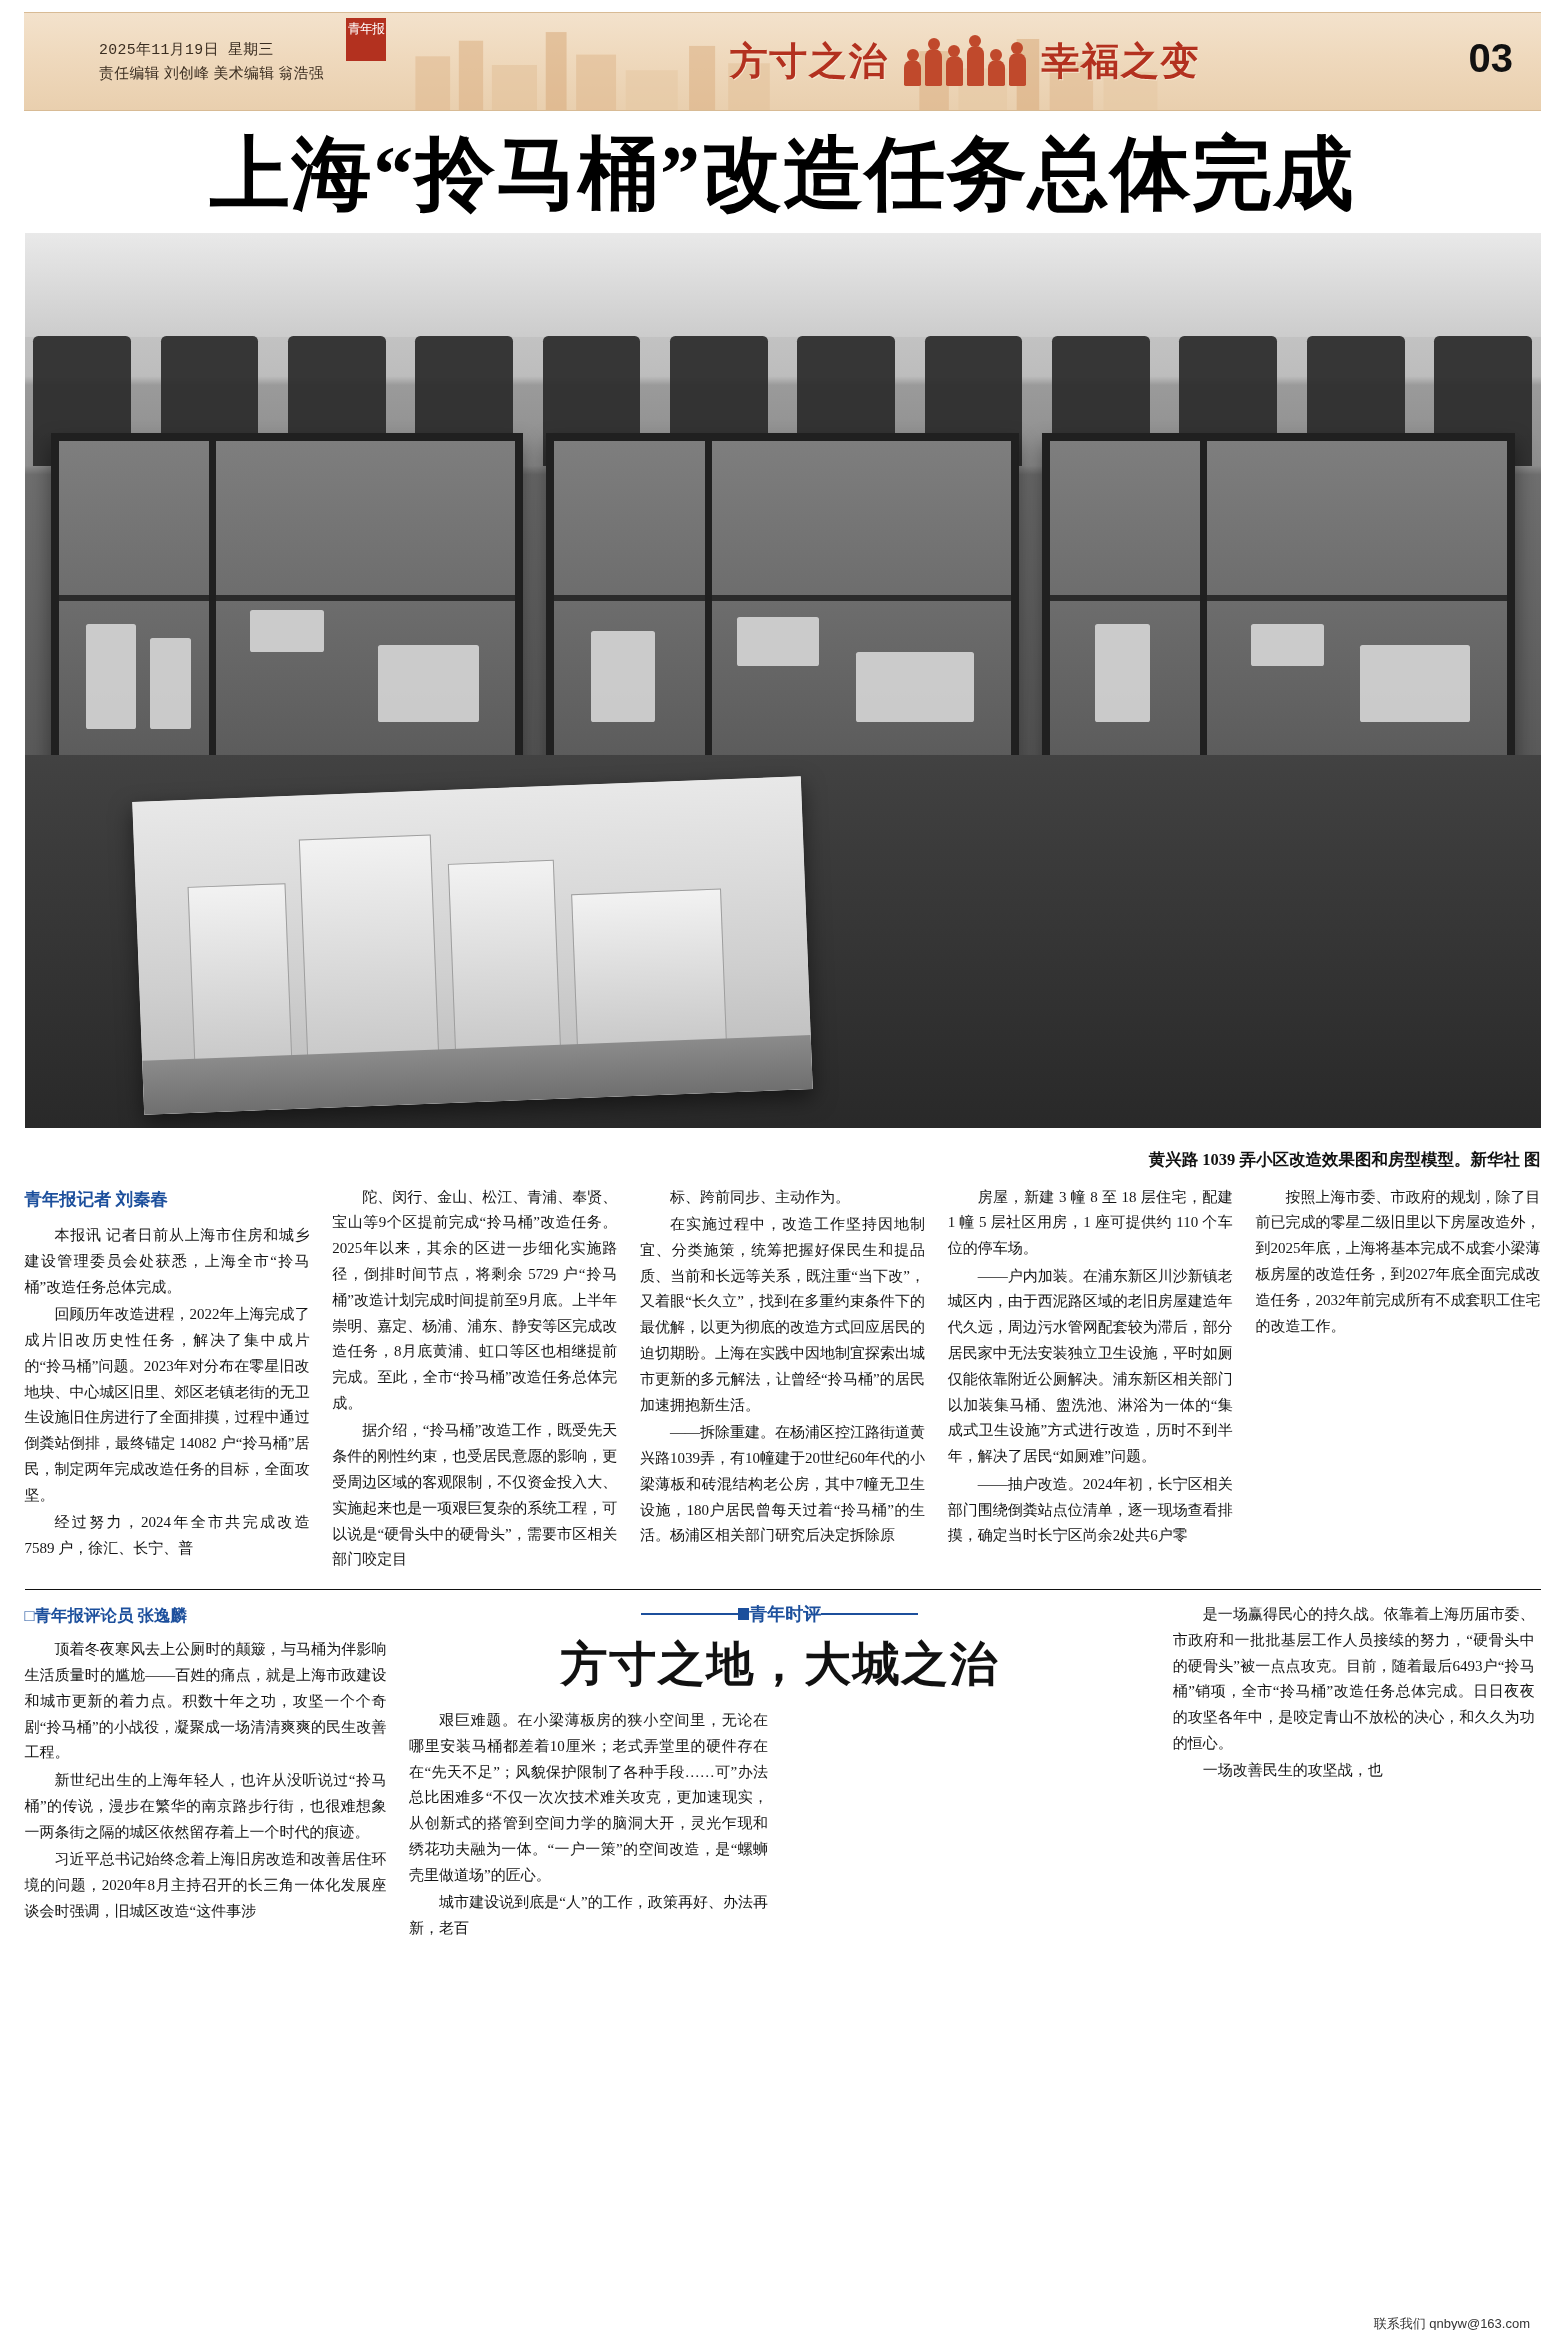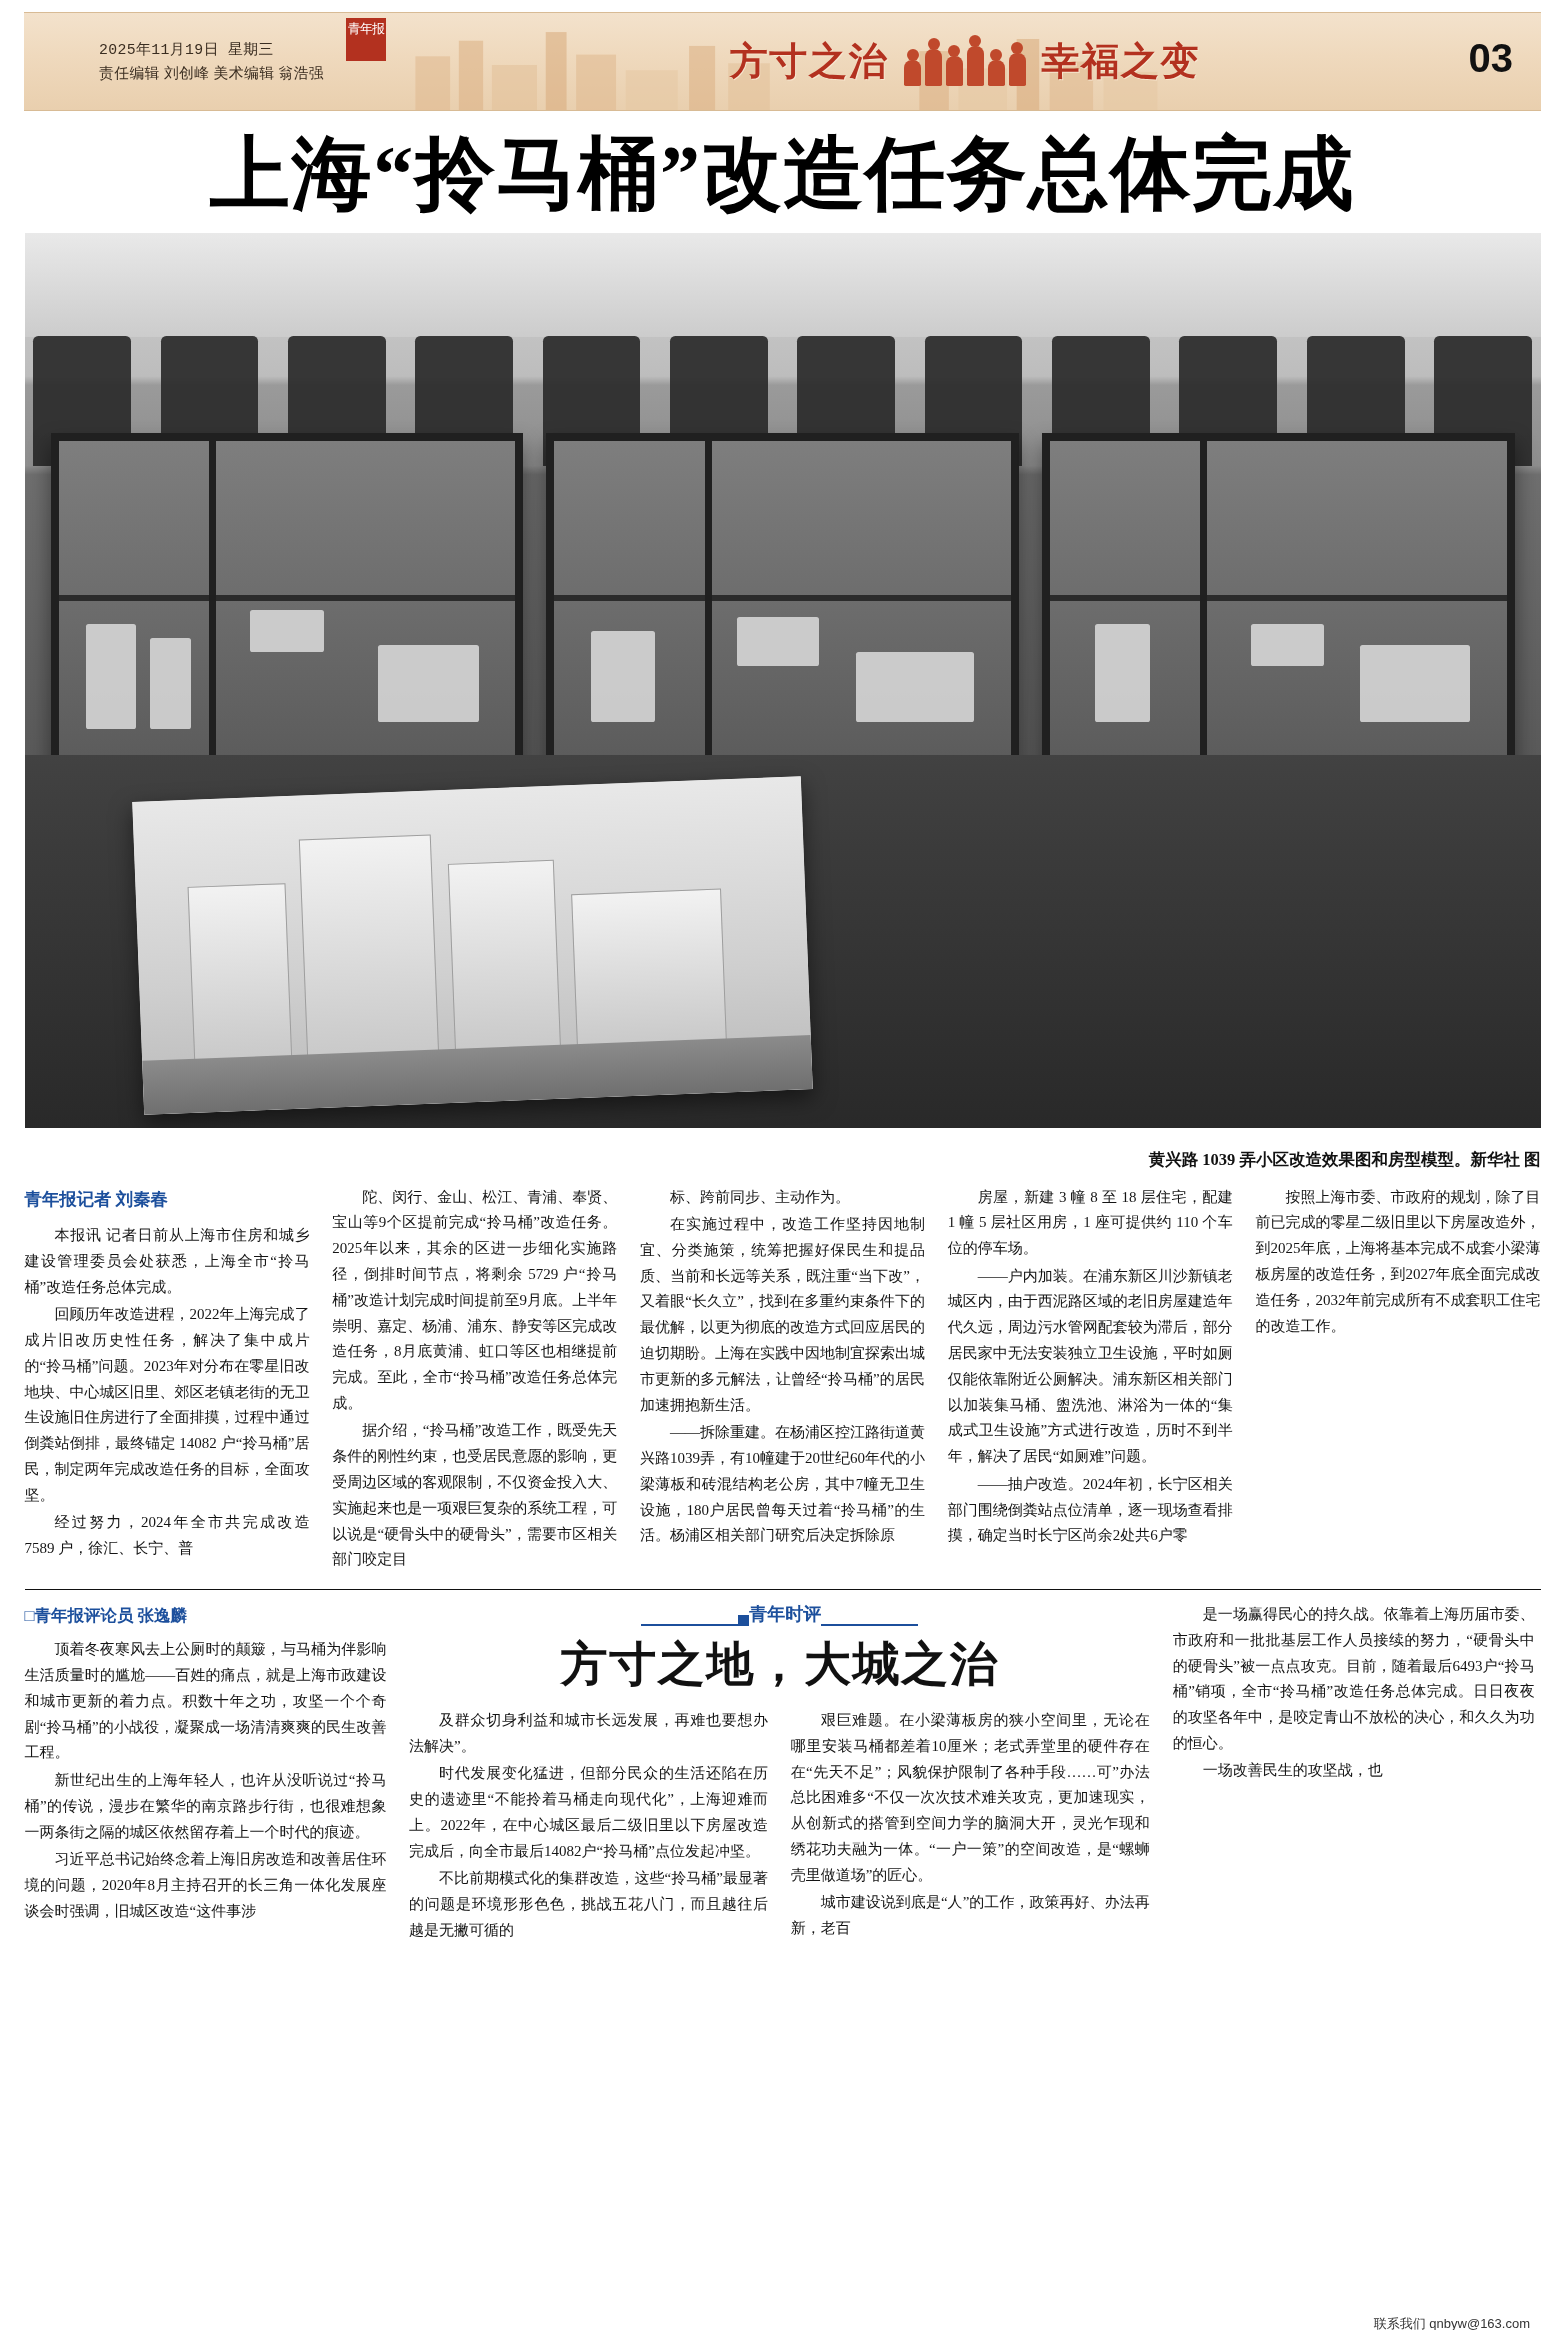--- a/index.html
+++ b/index.html
@@ -280,21 +280,21 @@
     margin: 12px auto 0 auto;
     display: flex;
     gap: 22.6px;
   }
   .comment-mid {
     width: 741px;
     text-align: center;
   }
   .comment-tag {
     display: flex;
-    align-items: flex-end;
+    align-items: center;
     justify-content: center;
     gap: 0;
     font-size: 18px;
     font-weight: bold;
     color: #1c4f9c;
     margin-bottom: 7px;
   }
   .comment-tag .bar {
     width: 97px; height: 1.7px; background: #1c4f9c;
   }
@@ -467,25 +467,20 @@
     <div class="comment-mid">
       <div class="comment-tag">
         <span class="bar"></span>
         <span class="sq"></span>
         <span>青年时评</span>
         <span class="bar"></span>
       </div>
       <div class="comment-title">方寸之地，大城之治</div>
       <div class="comment-cols">
         <div class="col">
-          <p>及群众切身利益和城市长远发展，再难也要想办法解决”。</p>
-          <p>时代发展变化猛进，但部分民众的生活还陷在历史的遗迹里“不能拎着马桶走向现代化”，上海迎难而上。2022年，在中心城区最后二级旧里以下房屋改造完成后，向全市最后14082户“拎马桶”点位发起冲坚。</p>
-          <p>不比前期模式化的集群改造，这些“拎马桶”最显著的问题是环境形形色色，挑战五花八门，而且越往后越是无撇可循的</p>
-        </div>
-        <div class="col">
           <p>艰巨难题。在小梁薄板房的狭小空间里，无论在哪里安装马桶都差着10厘米；老式弄堂里的硬件存在在“先天不足”；风貌保护限制了各种手段……可”办法总比困难多“不仅一次次技术难关攻克，更加速现实，从创新式的搭管到空间力学的脑洞大开，灵光乍现和绣花功夫融为一体。“一户一策”的空间改造，是“螺蛳壳里做道场”的匠心。</p>
           <p>城市建设说到底是“人”的工作，政策再好、办法再新，老百</p>
         </div>
       </div>
     </div>
 
     <div class="col">
       <p>是一场赢得民心的持久战。依靠着上海历届市委、市政府和一批批基层工作人员接续的努力，“硬骨头中的硬骨头”被一点点攻克。目前，随着最后6493户“拎马桶”销项，全市“拎马桶”改造任务总体完成。日日夜夜的攻坚各年中，是咬定青山不放松的决心，和久久为功的恒心。</p>
       <p>一场改善民生的攻坚战，也</p>
     </div>

